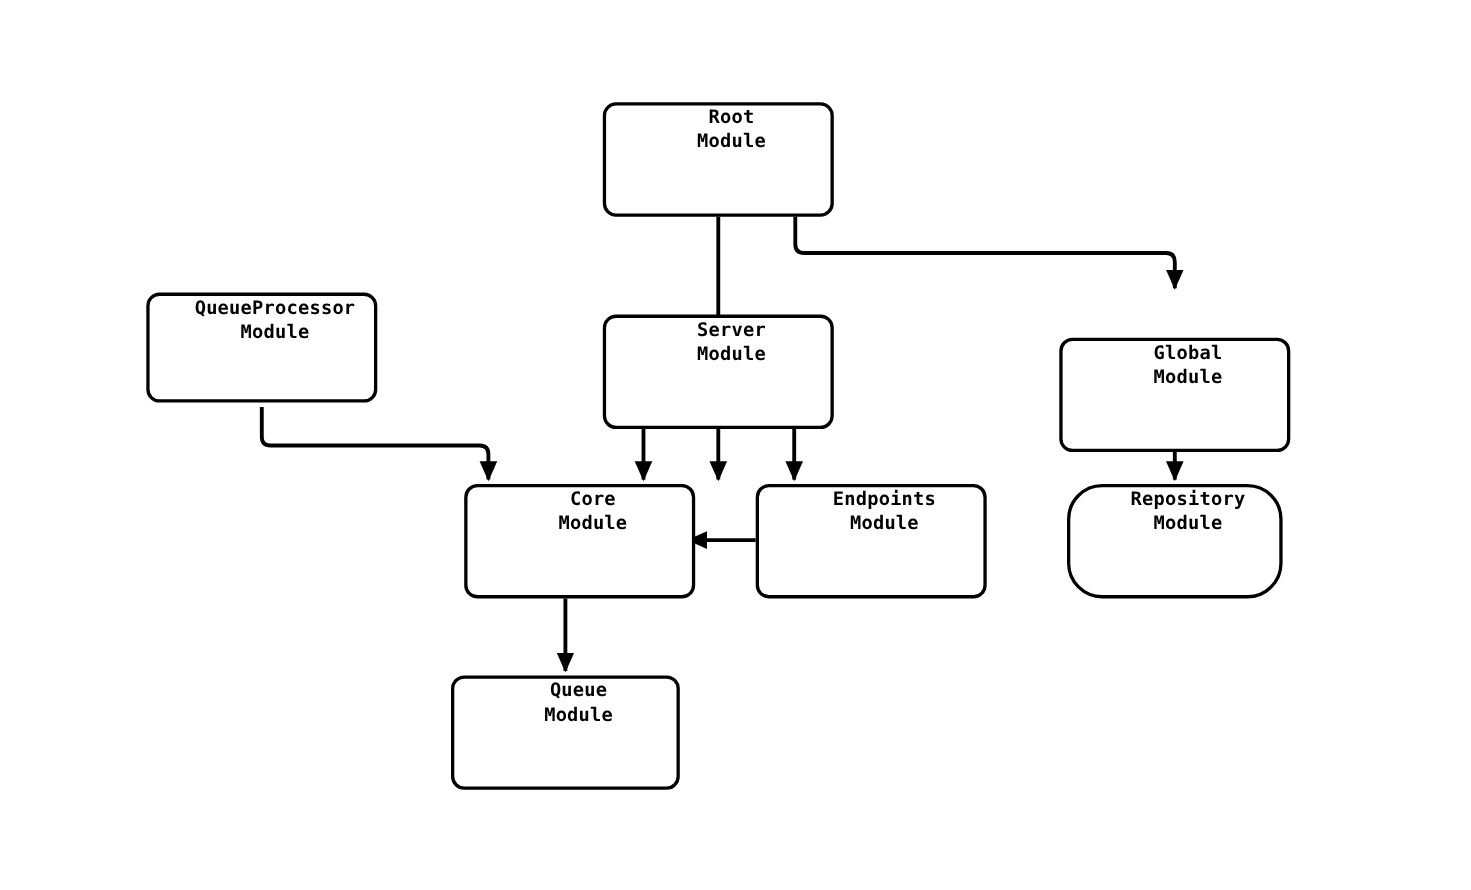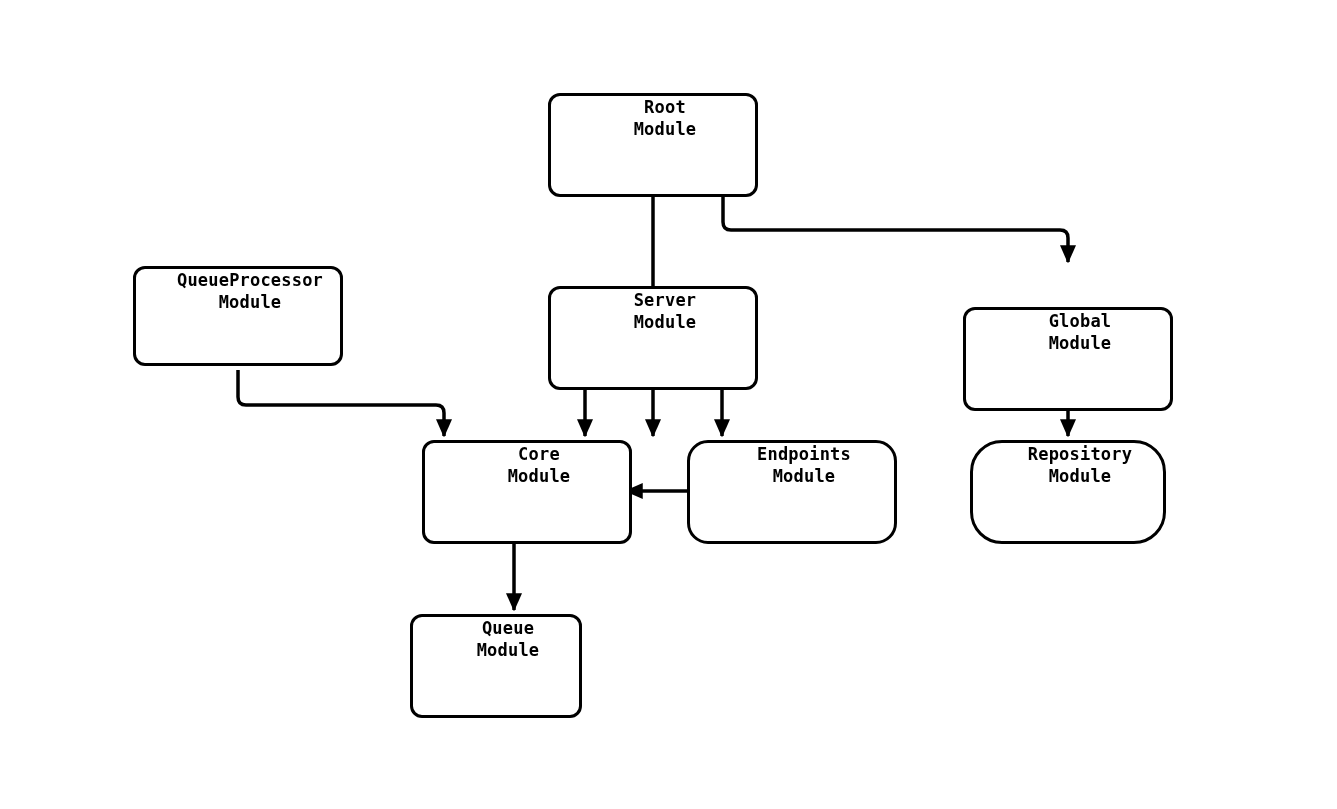--- a/index.html
+++ b/index.html
@@ -92,28 +92,28 @@
   <div class="node" style="left:963px; top:266px; width:210px; height:104px;margin-top:41px;">
     <span class="node-label">Global
 Module</span>
   </div>
 
   <div class="node" style="left:422px; top:440px; width:210px; height:104px;">
     <span class="node-label">Core
 Module</span>
   </div>
 
-  <div class="node" style="left:687px; top:440px; width:210px; height:104px;border-radius:21px;">
+  <div class="node" style="left:687px; top:440px; width:210px; height:104px;">
     <span class="node-label">Endpoints
 Module</span>
   </div>
 
   <div class="node" style="left:970px; top:440px; width:196px; height:104px;border-radius:32px;">
     <span class="node-label">Repository
 Module</span>
   </div>
 
-  <div class="node" style="left:410px; top:614px; width:172px; height:104px;">
+  <div class="node" style="left:410px; top:614px; width:208px; height:104px;">
     <span class="node-label">Queue
 Module</span>
   </div>
 
 </div>
 
 </body></html>

